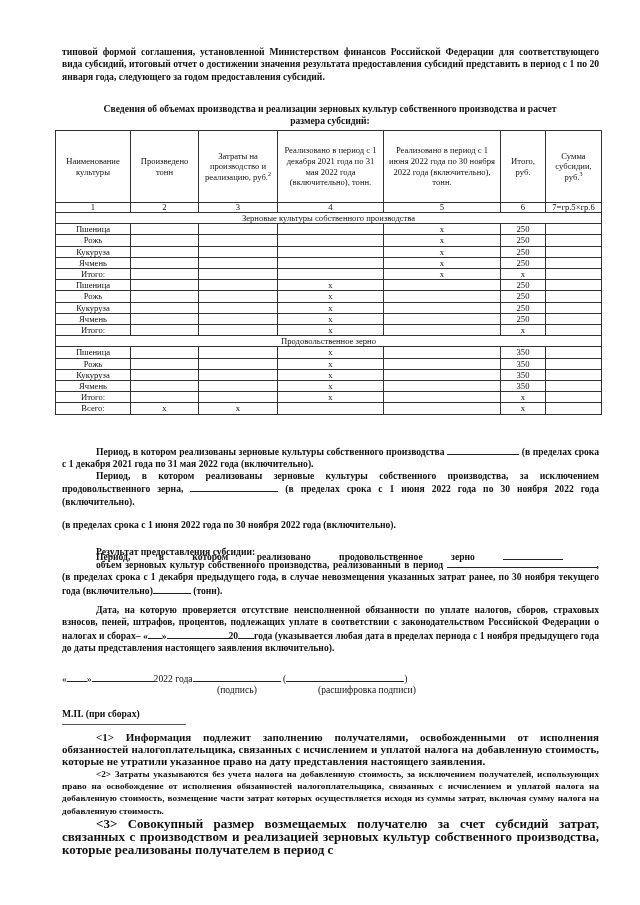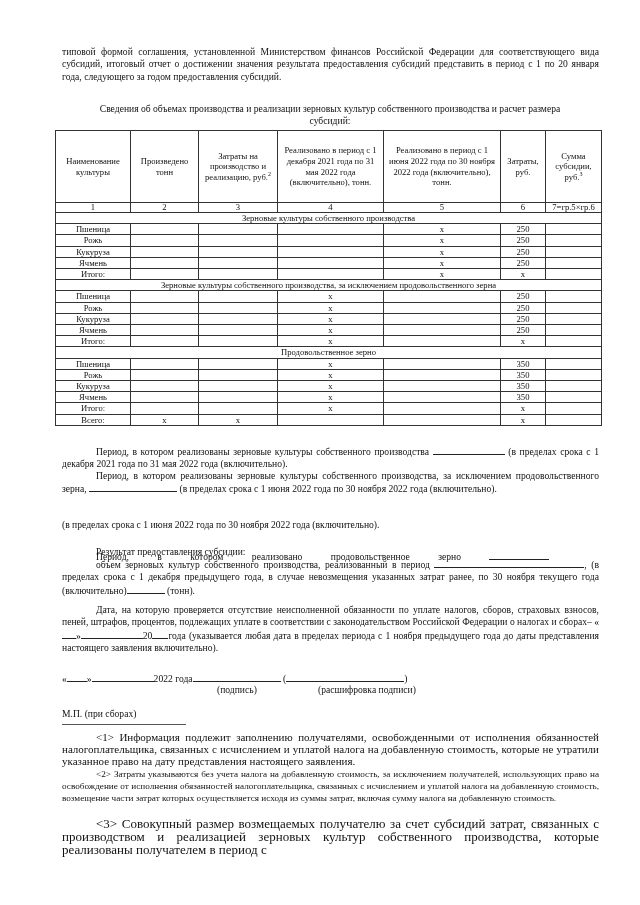--- a/index.html
+++ b/index.html
@@ -1,21 +1,21 @@
 <!DOCTYPE html>
 <html><head>
   <meta charset="utf-8">
   <style>
     html, body { margin: 0; padding: 0; background: #ffffff; }
     body {
       width: 640px; height: 905px; overflow: hidden; position: relative;
       font-family: "Liberation Serif", serif; color: #111; font-size: 9.6px;
     }
     .page { position: absolute; left: 0; top: 0; width: 640px; height: 905px; }
-    .p { position: absolute; left: 62px; width: 537px; line-height: 12.3px; text-align: justify; }
+    .p { position: absolute; left: 62px; width: 537px; line-height: 12.3px; text-align: justify; font-weight: bold; }
     .indent { text-indent: 34px; }
     .center { text-align: center; }
     .u { display: inline-block; border-bottom: 1px solid #222; height: 9px; vertical-align: baseline; }
     table.grid {
       position: absolute; left: 55px; top: 130px; width: 546px;
       border-collapse: collapse; table-layout: fixed; font-size: 8.6px;
     }
     table.grid td {
       border: 1px solid #333; padding: 0 2px; text-align: center;
       height: 10.2px; line-height: 10.2px; overflow: hidden; white-space: nowrap;
@@ -51,21 +51,21 @@
         <col style="width:45px">
         <col style="width:56px">
     </colgroup>
     <tbody id="tbody">
       <tr class="head">
         <td><span>Наименование культуры</span></td>
         <td><span>Произведено тонн</span></td>
         <td><span>Затраты на производство и реализацию, руб.</span><sup>2</sup></td>
         <td><span>Реализовано в период с 1 декабря 2021 года по 31 мая 2022 года (включительно), тонн.</span></td>
         <td><span>Реализовано в период с 1 июня 2022 года по 30 ноября 2022 года (включительно), тонн.</span></td>
-        <td><span>Затраты, руб.</span></td>
+        <td><span>Итого, руб.</span></td>
         <td><span>Сумма субсидии, руб.</span><sup>3</sup></td>
       </tr>
       <tr class="num">
         <td>1</td>
         <td>2</td>
         <td>3</td>
         <td>4</td>
         <td>5</td>
         <td>6</td>
         <td>7=гр.5×гр.6</td>
@@ -112,23 +112,20 @@
         <tr>
           <td>Итого:</td>
           <td></td>
           <td></td>
           <td></td>
           <td>x</td>
           <td>x</td>
           <td></td>
         </tr>
         <tr>
-          <td colspan="7" class="sect">Зерновые культуры собственного производства, за исключением продовольственного зерна</td>
-        </tr>
-        <tr>
           <td>Пшеница</td>
           <td></td>
           <td></td>
           <td>x</td>
           <td></td>
           <td>250</td>
           <td></td>
         </tr>
         <tr>
           <td>Рожь</td>

